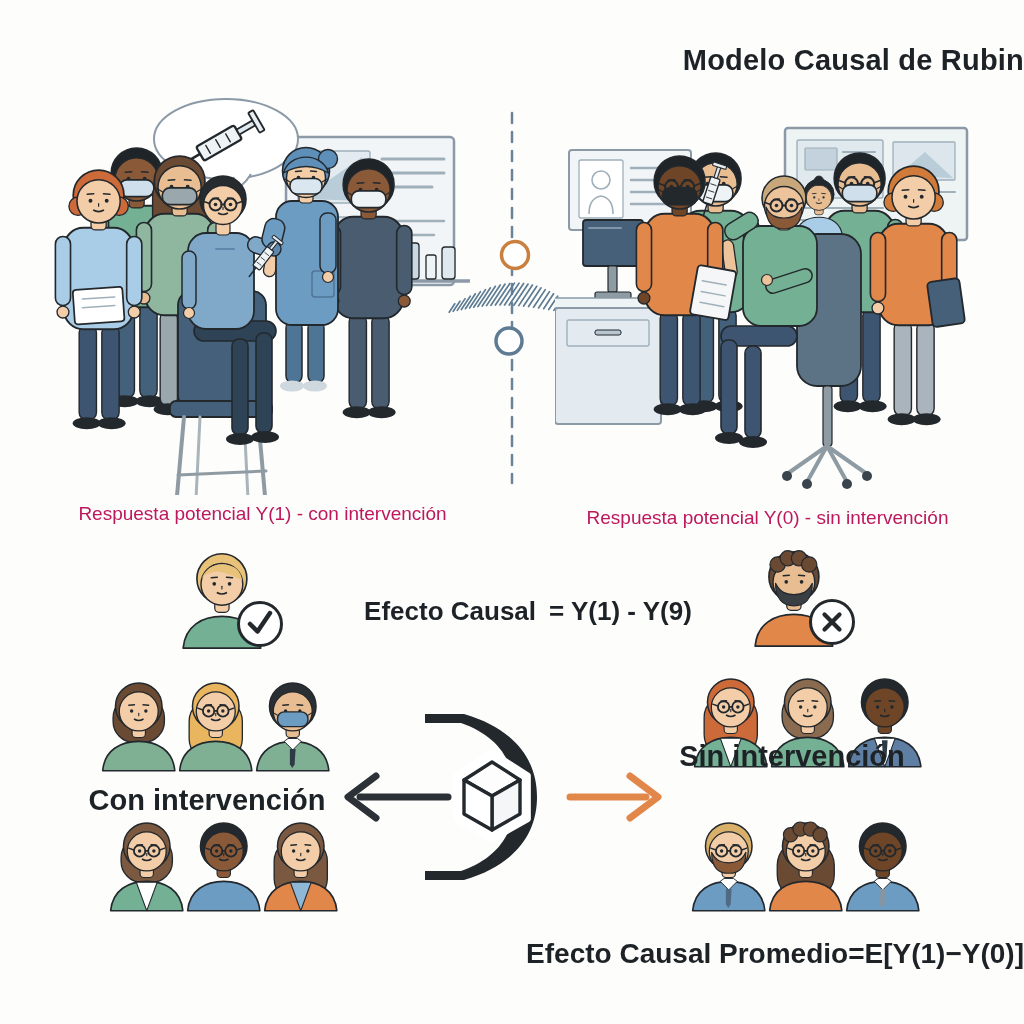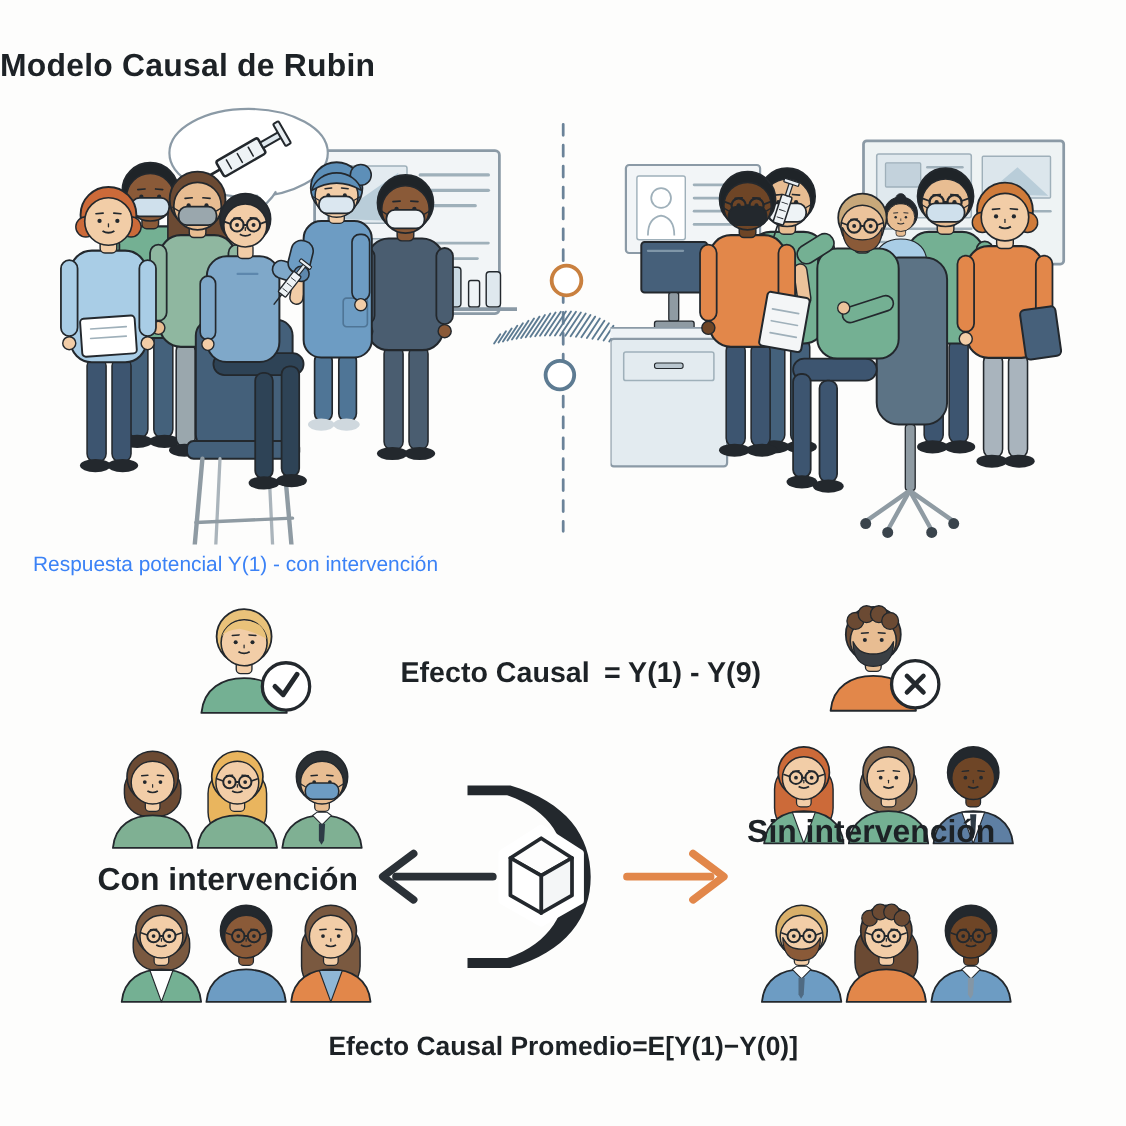--- a/index.html
+++ b/index.html
@@ -1,43 +1,43 @@
 <!DOCTYPE html>
 <html><head>
 <meta charset="utf-8">
 <style>
   html,body{margin:0;padding:0;background:#ffffff;}
   .page{position:relative;width:1024px;height:1024px;background:#fdfdfc;overflow:hidden;
         font-family:"Liberation Sans", sans-serif;color:#1d2226;}
-  .title{position:absolute;top:44px;left:0;width:100%;text-align:left;
+  .title{position:absolute;top:44px;left:0;width:100%;text-align:right;
          font-size:29px;font-weight:700;letter-spacing:.2px;}
   .scene{position:absolute;}
   .scene-left{left:30px;top:95px;width:440px;height:400px;}
   .scene-right{left:555px;top:102px;width:450px;height:400px;}
   .divider{position:absolute;left:440px;top:105px;width:150px;height:385px;}
-  .caption{position:absolute;font-size:19px;color:#3b82f6;}
+  .caption{position:absolute;font-size:19px;text-align:center;color:#be185d;}
   .caption-left{left:30px;top:503px;width:465px;}
   .caption-right{left:535px;top:507px;width:465px;}
   .avatar{position:absolute;width:112px;height:110px;}
   .avatar-left{left:176px;top:542px;}
   .avatar-right{left:748px;top:540px;}
   .effect-formula{position:absolute;left:303px;top:596px;width:450px;text-align:center;
                   font-size:26px;font-weight:700;white-space:nowrap;}
   .effect-formula .rest{margin-left:13px;}
   .group{position:absolute;width:244px;height:112px;}
   .group-tl{left:96px;top:670px;}
   .group-bl{left:104px;top:810px;}
   .group-tr{left:688px;top:666px;}
   .group-br{left:686px;top:810px;}
   .group-label{position:absolute;width:320px;text-align:center;font-size:29px;font-weight:700;}
   .label-con{left:47px;top:784px;}
   .label-sin{left:632px;top:740px;}
   .center-graphic{position:absolute;left:330px;top:700px;width:360px;height:200px;}
-  .bottom-formula{position:absolute;left:0;top:938px;width:1024px;text-align:center;
-                  font-size:24px;font-weight:700;}
+  .bottom-formula{position:absolute;left:0;top:938px;width:1024px;text-align:right;
+                  font-size:28px;font-weight:700;}
 </style>
 </head>
 <body>
 
 <div class="page">
   <div class="title">Modelo Causal de Rubin</div>
 
   <div class="scene scene-left" id="scene-left"><svg xmlns="http://www.w3.org/2000/svg" width="440" height="400" viewBox="0 0 440 400">
         <g>
           <rect x="256" y="42" width="168" height="148" rx="4" fill="#f2f5f7" stroke="#8b9aa6" stroke-width="2.5"></rect>
@@ -461,20 +461,21 @@
           <line x1="29" y1="39.5" x2="24" y2="36.5" stroke="#23282d" stroke-width="1.1" stroke-linecap="round"></line>
           <line x1="61" y1="39.5" x2="66" y2="36.5" stroke="#23282d" stroke-width="1.1" stroke-linecap="round"></line>
           <rect x="58" y="110" width="36" height="46" rx="3" fill="#f4f6f7" stroke="#23282d" stroke-width="1.7" transform="rotate(10 76 133)"></rect>
           <line x1="66" y1="122" x2="88" y2="126" stroke="#9fb0ba" stroke-width="1.4" stroke-linecap="round"></line>
           <line x1="65" y1="132" x2="87" y2="136" stroke="#9fb0ba" stroke-width="1.4" stroke-linecap="round"></line>
           <line x1="64" y1="142" x2="86" y2="146" stroke="#9fb0ba" stroke-width="1.4" stroke-linecap="round"></line>
         </g>
       </svg></div>
 
   <div class="caption caption-left">Respuesta potencial Y(1) - con intervención</div>
+  <div class="caption caption-right">Respuesta potencial Y(0) - sin intervención</div>
 
   <div class="avatar avatar-left" id="avatar-check"><svg xmlns="http://www.w3.org/2000/svg" width="112" height="110" viewBox="0 0 112 110">
         <g transform="scale(1.02)">
           <g>
             <path d="M7,104 C9,82 26,73 45,73 C64,73 81,82 83,104 Z" fill="#74b093" stroke="#23282d" stroke-width="1.7" stroke-linejoin="round"></path>
             <rect x="38" y="56" width="14" height="13" rx="4" fill="#f2cda7" stroke="#23282d" stroke-width="1.2"></rect>
             <circle cx="45" cy="36" r="24.5" fill="#e9c27a" stroke="#23282d" stroke-width="1.6"></circle>
             <circle cx="45" cy="41.5" r="20.5" fill="#f2cda7" stroke="#23282d" stroke-width="1.4"></circle>
             <path d="M25,36 Q31,21 47,22 Q63,23 65,38 Q53,31 41,29 Q29,30 25,36 Z" fill="#e9c27a"></path>
             <circle cx="37.5" cy="41" r="1.8" fill="#23282d"></circle>

